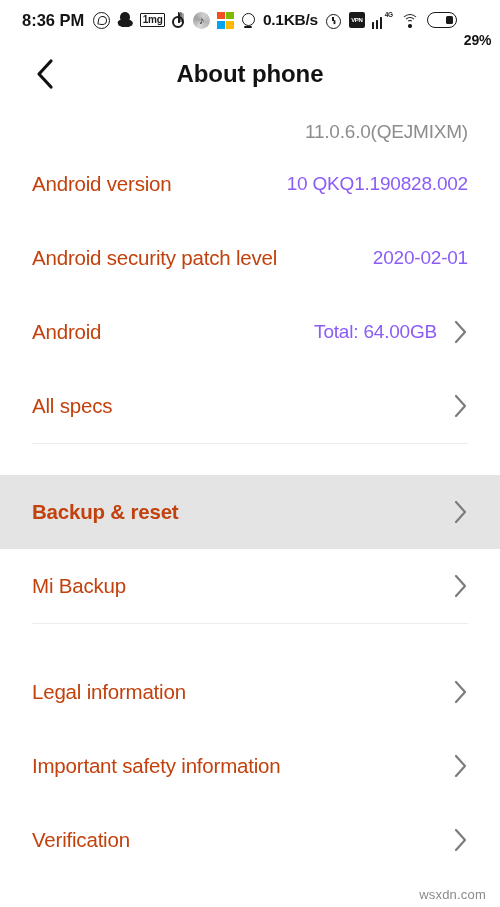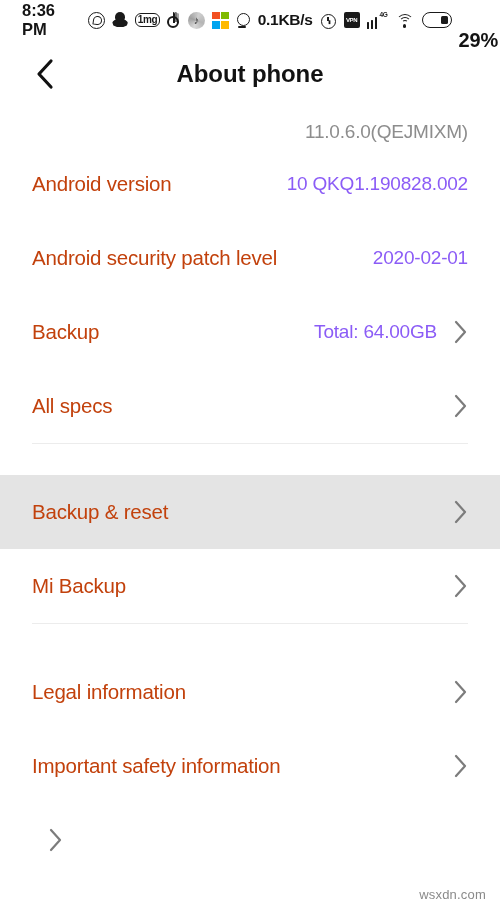--- a/index.html
+++ b/index.html
@@ -22,21 +22,21 @@
     align-items:center;
     padding:0 2px 0 22px;
     gap:7px;
     font-size:16px;
     font-weight:bold;
     color:#141414;
     letter-spacing:-0.2px;
   }
   .status-clock { font-size:16.5px; font-weight:bold; letter-spacing:0px; margin-right:2px; }
   .status-speed { font-size:15.5px; font-weight:bold; margin-left:2px; letter-spacing:-0.3px; }
-  .status-batt-pct { font-size:20px; font-weight:bold; letter-spacing:-0.2px;margin-top:40px; }
+  .status-batt-pct { font-size:14px; font-weight:bold; letter-spacing:-0.2px;margin-top:40px; }
   .sicon { display:inline-flex; align-items:center; justify-content:center; flex:0 0 auto; }
 
   .ic-whatsapp { width:17px; height:17px; border:1.6px solid #1a1a1a; border-radius:50%; position:relative; }
   .ic-whatsapp::after{
     content:""; position:absolute; left:3.4px; top:3.4px;
     width:7px; height:7px; border:1.6px solid #1a1a1a;
     border-radius:50% 50% 50% 0; transform:rotate(8deg);
   }
   .ic-snapchat { width:16px; height:17px; position:relative; }
   .ic-snapchat::before{
@@ -44,21 +44,21 @@
     width:10px; height:10px; background:#1a1a1a; border-radius:50% 50% 45% 45%;
   }
   .ic-snapchat::after{
     content:""; position:absolute; left:0; top:7px;
     width:16px; height:9px; background:#1a1a1a;
     border-radius:48% 48% 40% 40%;
     clip-path: polygon(0% 40%, 12% 10%, 30% 0%, 70% 0%, 88% 10%, 100% 40%, 92% 78%, 70% 95%, 30% 95%, 8% 78%);
   }
   .ic-1mg {
     font-size:10px; font-weight:bold; color:#1a1a1a;
-    border:1.4px solid #1a1a1a; border-radius:6px;
+    border:1.4px solid #1a1a1a; border-radius:1px;
     padding:0px 1.5px 0.5px; line-height:11px; letter-spacing:-0.3px;
   }
   .ic-tiktok { width:14px; height:17px; position:relative; }
   .ic-tiktok::before{
     content:""; position:absolute; left:0px; bottom:1px;
     width:8px; height:8px; border:2px solid #1a1a1a; border-radius:50%;
   }
   .ic-tiktok::after{
     content:""; position:absolute; left:6px; top:0px;
     width:2px; height:11px; background:#1a1a1a;
@@ -158,21 +158,21 @@
   
   .list { position:relative; }
   .row {
     position:relative;
     display:flex; align-items:center;
     height:74px;
     padding:0 32px 0 32px;
     background:#ffffff;
     cursor:pointer;
   }
-  .row.pressed { background:#e4e4e4; }
+  .row.pressed { background:#e4e4e4;font-weight:bold; }
   .row-label {
     font-size:20.5px; color:#c2410c; letter-spacing:-0.2px;
     flex:1 1 auto; white-space:nowrap;
   }
   .row-value {
     font-size:19px; color:#8b5cf6; letter-spacing:-0.2px;
     margin-left:auto; white-space:nowrap;
   }
   .chev { flex:0 0 auto; margin-left:16px; display:flex; align-items:center; }
   .chev svg { display:block; }
@@ -281,21 +281,21 @@
       <span class="row-label">Android version</span>
       <span class="row-value">10 QKQ1.190828.002</span>
     </div>
 
     <div class="row">
       <span class="row-label">Android security patch level</span>
       <span class="row-value">2020-02-01</span>
     </div>
 
     <div class="row">
-      <span class="row-label">Backup</span>
+      <span class="row-label">Android</span>
       <span class="row-value">Total: 64.00GB</span>
       <span class="chev">
         <svg width="15" height="24" viewBox="0 0 15 24" fill="none">
           <path d="M3 2 L12 12 L3 22" stroke="#7c7c7c" stroke-width="2.2" stroke-linecap="round" stroke-linejoin="round"></path>
         </svg>
       </span>
     </div>
 
     <div class="row">
       <span class="row-label">All specs</span>
@@ -342,20 +342,21 @@
     <div class="row">
       <span class="row-label">Important safety information</span>
       <span class="chev">
         <svg width="15" height="24" viewBox="0 0 15 24" fill="none">
           <path d="M3 2 L12 12 L3 22" stroke="#7c7c7c" stroke-width="2.2" stroke-linecap="round" stroke-linejoin="round"></path>
         </svg>
       </span>
     </div>
 
     <div class="row">
+      <span class="row-label">Verification</span>
       <span class="chev">
         <svg width="15" height="24" viewBox="0 0 15 24" fill="none">
           <path d="M3 2 L12 12 L3 22" stroke="#7c7c7c" stroke-width="2.2" stroke-linecap="round" stroke-linejoin="round"></path>
         </svg>
       </span>
     </div>
 
   </div>
 
   <div class="watermark">wsxdn.com</div>

